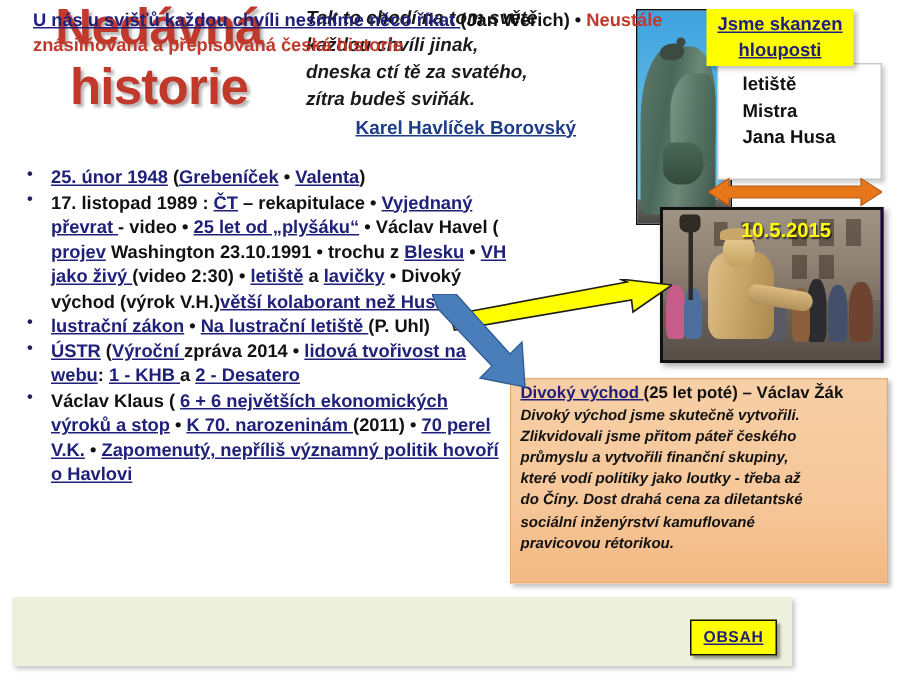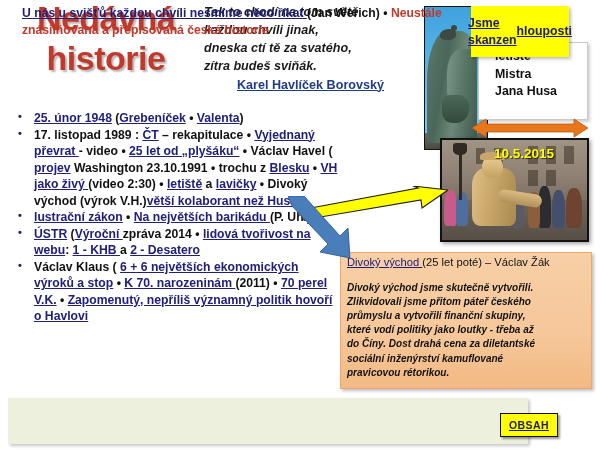--- a/index.html
+++ b/index.html
@@ -99,21 +99,21 @@
     font-size: 12.2px;
     font-weight: bold;
     line-height: 1.42;
     color: #111111;
   }
   .red { color: #C0392B; }
 
   
   #obsah-button {
     position: absolute;
-    left: 500px;
+    left: 460px;
     top: 413px;
     width: 56px;
     height: 22px;
     background: #FFFF00;
     border: 1.5px solid #111;
     box-shadow: 2px 2px 2px rgba(0,0,0,0.4);
     display: flex;
     align-items: center;
     justify-content: center;
     font-size: 10.5px;
@@ -184,26 +184,26 @@
     background: #3D4A44;
     border-radius: 50%;
   }
 
   
   #yellow-callout {
     position: absolute;
     left: 471px;
     top: 6px;
     width: 98px;
-    height: 51px;
+    height: 38px;
     background: #FFFF00;
     z-index: 6;
     box-shadow: 2px 2px 3px rgba(0,0,0,0.25);
     display: flex;
-    flex-direction: row;
+    flex-direction: column;
     align-items: center;
     justify-content: center;
     font-size: 12.3px;
     font-weight: bold;
     color: #20207A;
     line-height: 1.38;
   }
   #yellow-callout span { text-decoration: underline; display: block; }
 
   
@@ -313,24 +313,24 @@
     height: 137px;
     background: linear-gradient(#F7CFA6 0%, #F6C79A 60%, #F2B983 100%);
     border: 1px solid #E8A871;
     box-shadow: 2px 2px 3px rgba(0,0,0,0.25);
     box-sizing: border-box;
     padding: 2px 5px 0 6px;
     z-index: 8;
   }
   #orange-title {
     font-size: 11.2px;
-    font-weight: normal;
+    font-weight: bold;
     color: #111111;
     line-height: 1.35;
-    margin-bottom: 11px;
+    margin-bottom: 1px;
   }
   #orange-title .lnk { color: #20207A; text-decoration: underline; }
   #orange-body {
     font-size: 10px;
     font-weight: bold;
     font-style: italic;
     line-height: 1.41;
     color: #111111;
   }
   #orange-body .o-line { display: block; white-space: nowrap; }
@@ -350,21 +350,21 @@
   <span class="q-line">Tak to chodí na tom světě</span>
   <span class="q-line">každou chvíli jinak,</span>
   <span class="q-line">dneska ctí tě za svatého,</span>
   <span class="q-line">zítra budeš sviňák.</span>
   <span id="quote-author">Karel Havlíček Borovský</span>
 </div>
 
 <div id="bullet-list">
     <div class="bullet-row" id="bullet-1948"><span class="lnk">25. únor 1948</span><span class="plain"> (</span><span class="lnk">Grebeníček</span><span class="plain"> • </span><span class="lnk">Valenta</span><span class="plain">)</span></div>
     <div class="bullet-row" id="bullet-1989"><span class="plain">17. listopad 1989 : </span><span class="lnk">ČT</span><span class="plain"> – rekapitulace • </span><span class="lnk">Vyjednaný převrat </span><span class="plain">- video • </span><span class="lnk">25 let od „plyšáku“</span><span class="plain"> • Václav Havel ( </span><span class="lnk">projev</span><span class="plain"> Washington 23.10.1991 • trochu z </span><span class="lnk">Blesku</span><span class="plain"> • </span><span class="lnk">VH jako živý </span><span class="plain">(video 2:30) • </span><span class="lnk">letiště</span><span class="plain"> a </span><span class="lnk">lavičky</span><span class="plain"> • Divoký východ (výrok V.H.)</span><span class="lnk">větší kolaborant než Husák</span></div>
-    <div class="bullet-row" id="bullet-lustrace"><span class="lnk">lustrační zákon</span><span class="plain"> • </span><span class="lnk">Na největších barikádu </span><span class="plain">(P. Uhl)</span></div>
+    <div class="bullet-row" id="bullet-lustrace"><span class="lnk">lustrační zákon</span><span class="plain"> • </span><span class="lnk">Na lustrační letiště </span><span class="plain">(P. Uhl)</span></div>
     <div class="bullet-row" id="bullet-ustr"><span class="lnk">ÚSTR</span><span class="plain"> (</span><span class="lnk">Výroční </span><span class="plain">zpráva 2014 • </span><span class="lnk">lidová tvořivost na webu</span><span class="plain">: </span><span class="lnk">1 - KHB </span><span class="plain">a </span><span class="lnk">2 - Desatero</span></div>
     <div class="bullet-row" id="bullet-klaus"><span class="plain">Václav Klaus ( </span><span class="lnk">6 + 6 největších ekonomických výroků a stop</span><span class="plain"> • </span><span class="lnk">K 70. narozeninám </span><span class="plain">(2011) • </span><span class="lnk">70 perel V.K.</span><span class="plain"> • </span><span class="lnk">Zapomenutý, nepříliš významný politik hovoří o Havlovi</span></div>
   </div>
 
 <div id="statue-photo">
   <div class="sky-bldg"></div>
   <div class="statue-body"></div>
   <div class="statue-face"></div>
   <div class="statue-beard"></div>
   <div class="pigeon"></div>

